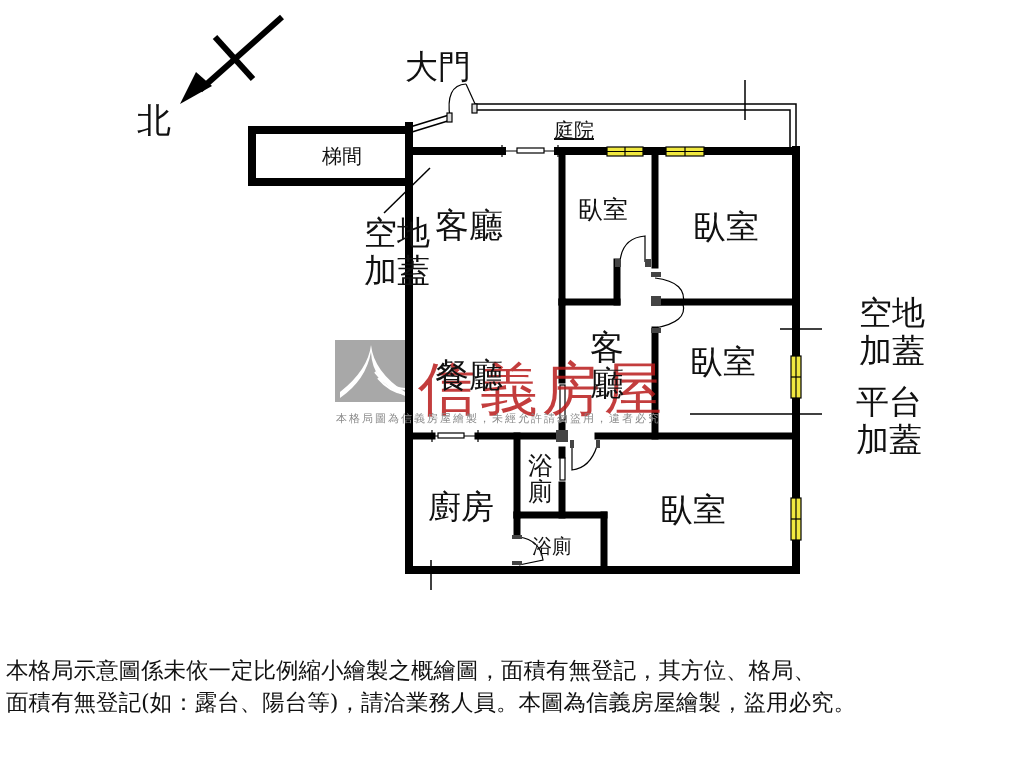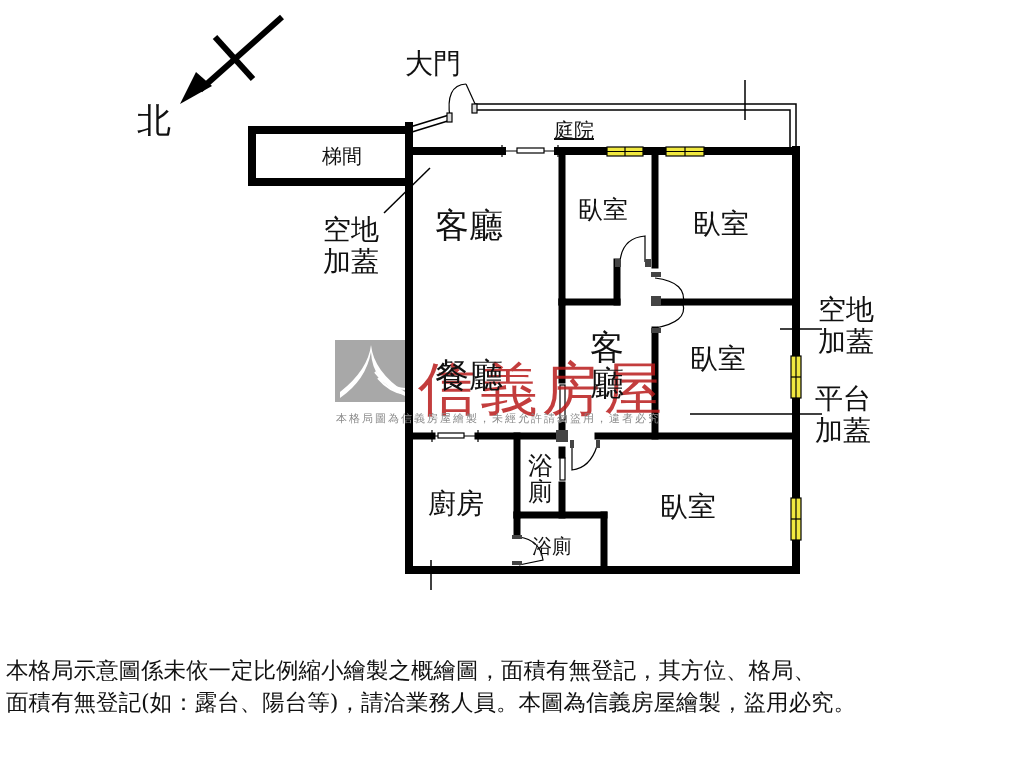--- a/index.html
+++ b/index.html
@@ -1,25 +1,25 @@
 <!DOCTYPE html>
 <html><head>
 <meta charset="utf-8">
 <style>
   html, body { margin:0; padding:0; background:#ffffff; }
   body { width:1024px; height:768px; position:relative; overflow:hidden;
          font-family: "DejaVu Serif", "Liberation Serif", serif; color:#111; }
   #plan { position:absolute; left:0; top:0; width:1024px; height:640px; }
   .lbl { position:absolute; white-space:nowrap; color:#111; line-height:1; }
   .lbl-xl { font-size:34px; }
-  .lbl-l { font-size:28px; }
+  .lbl-l { font-size:33px; }
   .lbl-m { font-size:25px; }
   .lbl-s { font-size:20px; }
   .vert { width:1em; white-space:normal; word-break:break-all; line-height:1.05; }
-  .two-line { white-space:pre; line-height:1.15; }
+  .two-line { white-space:pre; line-height:1.15;margin-left:41px; }
   .wm-text { position:absolute; left:335px; top:360px; font-size:58px; color:#b91c1c;
              font-family:Liberation Sans, sans-serif; letter-spacing:4px; opacity:0.85; line-height:1; }
   .wm-small { position:absolute; left:336px; top:413px; font-size:11px; color:#8a8a8a;
               font-family:Liberation Sans, sans-serif; letter-spacing:2px; line-height:1; }
   #disclaimer { position:absolute; left:6px; top:654px; width:1016px; font-size:22.5px; line-height:32px;
                 color:#111; font-family:"DejaVu Serif","Liberation Serif",serif; }
   #disclaimer div { white-space:nowrap; }
 </style>
 </head>
 <body>

